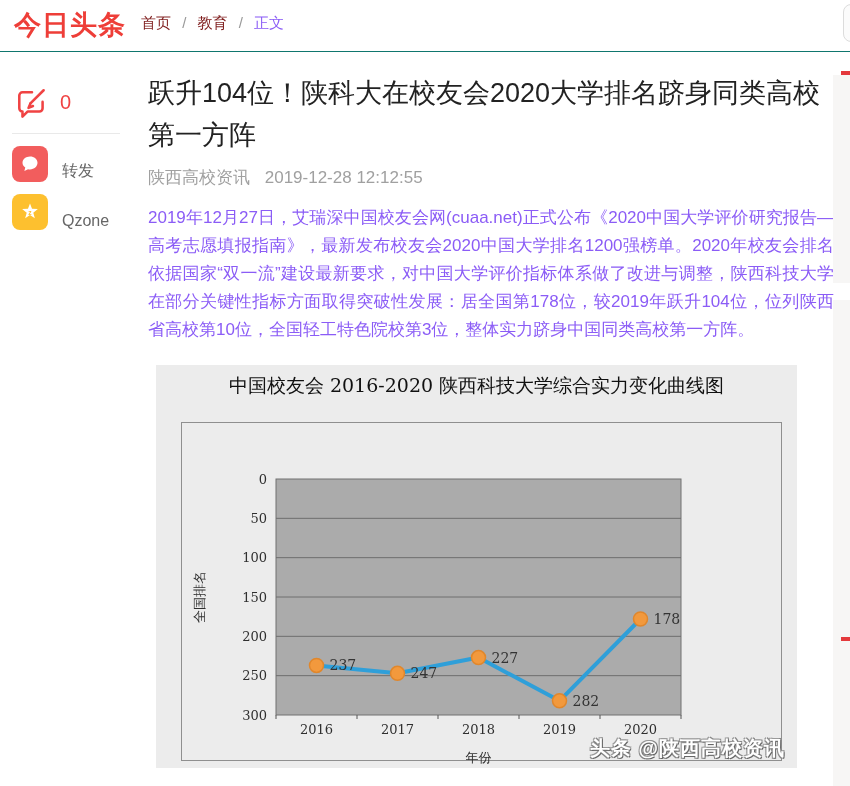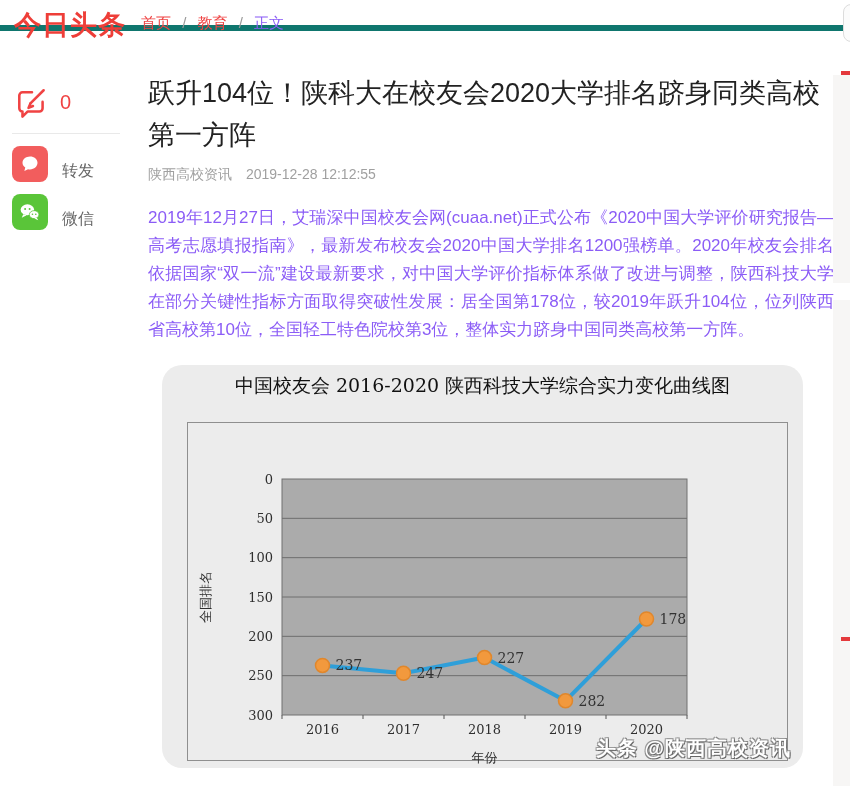--- a/index.html
+++ b/index.html
@@ -1,50 +1,50 @@
 <!DOCTYPE html>
 <html><head>
 <meta charset="utf-8">
 <style>
   * { margin:0; padding:0; box-sizing:border-box; }
   html,body { width:850px; height:786px; background:#fff; font-family:"Liberation Sans",sans-serif; }
   .page { position:relative; width:850px; height:786px; background:#fff; overflow:hidden; }
 
   
-  .header { position:absolute; left:0; top:0; width:850px; height:31px; background:#fff; border-bottom:6px solid #0f766e; }
+  .header { position:absolute; left:0; top:0; width:850px; height:52px; background:#fff; border-bottom:1px solid #0f766e; }
   .logo { position:absolute; left:14px; top:7px; font-size:27px; font-weight:bold; color:#ee3e38; letter-spacing:1px; }
   .breadcrumb { position:absolute; left:141px; top:14px; font-size:15px; color:#444; }
   .breadcrumb .sep { color:#999; margin:0 7px; }
   .breadcrumb .current { color:#8b5cf6; }
-  .crumb-link { color:#ef4444; cursor:pointer; }
+  .crumb-link { color:#7f1d1d; cursor:pointer; }
   .search-cutoff { position:absolute; left:843px; top:4px; width:40px; height:38px; border:1px solid #dcdcdc; border-radius:8px; background:#fbfbfb; }
 
   
   .rail { position:absolute; left:0; top:46px; width:135px; }
   .comment-box { position:absolute; left:14px; top:40px; display:flex; align-items:center; }
   .comment-count { color:#f04343; font-size:20px; margin-left:10px; position:relative; top:-4px; }
   .rail-divider { position:absolute; left:12px; top:87px; width:108px; height:1px; background:#e9e9e9; }
   .share-list { position:absolute; left:12px; top:100px; }
   .share-item { display:flex; align-items:flex-end; height:36px; margin-bottom:12px; cursor:pointer; }
   .share-ico { width:36px; height:36px; border-radius:8px; display:flex; align-items:center; justify-content:center; flex:0 0 36px; }
   .ic-forward { background:#f25d5d; }
   .ic-weibo   { background:linear-gradient(135deg,#fd9348,#f4573f); }
   .ic-qzone   { background:#fdc02f; }
   .ic-wechat  { background:#5ac539; }
   .share-label { margin-left:14px; font-size:16px; color:#666; }
 
   
   .article { position:absolute; left:148px; top:46px; width:690px; }
   .title { position:absolute; left:0; top:26px; width:692px; font-size:27px; line-height:42px; font-weight:normal; color:#222; }
-  .meta { position:absolute; left:0; top:120px; font-size:14px; color:#a0a0a0; }
+  .meta { position:absolute; left:0; top:120px; font-size:17px; color:#a0a0a0; }
   .meta .author { margin-right:10px; }
   .body-text { position:absolute; left:0; top:158px; width:686px; font-size:17px; line-height:28px; color:#8b5cf6; text-align:justify; }
 
   
-  .figure { position:absolute; left:162px; top:365px; width:641px; height:403px; background:#ececec;border-radius:20px; }
+  .figure { position:absolute; left:156px; top:365px; width:641px; height:403px; background:#ececec; }
   .fig-title { position:absolute; left:0; top:8px; width:100%; text-align:center; font-family:"DejaVu Serif",serif; font-size:19px; color:#111; }
   .fig-frame { position:absolute; left:25px; top:57px; width:601px; height:339px; border:1px solid #8f8f8f; }
   .fig-svg { position:absolute; left:0; top:0; }
   .tick { font-family:"DejaVu Serif",serif; font-size:13px; fill:#2f2f2f; }
   .dlabel { font-family:"DejaVu Serif",serif; font-size:14px; fill:#333; }
   .watermark { position:absolute; right:12px; bottom:6px; font-size:20px; font-weight:bold; color:#fff;
                text-shadow:1px 1px 0 #666,-1px -1px 0 #9a9a9a,1px -1px 0 #888,-1px 1px 0 #888; letter-spacing:1px; }
 
   
   .right-strip-a { position:absolute; left:833px; top:75px; width:17px; height:208px; background:#f7f6f5; }
@@ -84,33 +84,27 @@
     <div class="share-list">
       <div class="share-item">
         <span class="share-ico ic-forward">
           <svg width="24" height="24" viewBox="0 0 32 32">
             <path fill="#fff" d="M16 6c-5.6 0-10 3.7-10 8.4 0 2.6 1.4 4.9 3.7 6.4l-1.2 4.4 4.9-2.3c.8.2 1.7.3 2.6.3 5.6 0 10-3.8 10-8.8S21.6 6 16 6z"></path>
           </svg>
         </span>
         <span class="share-label">转发</span>
       </div>
       <div class="share-item">
-        <span class="share-ico ic-wechat">
+        <span class="share-ico ic-qzone">
           <svg width="24" height="24" viewBox="0 0 32 32">
-            <ellipse cx="12.5" cy="13" rx="9" ry="7.3" fill="#fff"></ellipse>
-            <polygon points="7,19 5,23.5 11.5,20.3" fill="#fff"></polygon>
-            <circle cx="9.5" cy="12" r="1.3" fill="#5ac539"></circle>
-            <circle cx="15.5" cy="12" r="1.3" fill="#5ac539"></circle>
-            <ellipse cx="21.5" cy="19.5" rx="6.4" ry="5.3" fill="#fff" stroke="#5ac539" stroke-width="1"></ellipse>
-            <polygon points="25,23.5 27,27 21.8,24.6" fill="#fff"></polygon>
-            <circle cx="19.3" cy="19" r="1.1" fill="#5ac539"></circle>
-            <circle cx="23.7" cy="19" r="1.1" fill="#5ac539"></circle>
+            <polygon fill="#fff" points="16,4.5 18.7,11.78 26.46,12.1 20.37,16.92 22.47,24.4 16,20.1 9.53,24.4 11.63,16.92 5.54,12.1 13.3,11.78"></polygon>
+            <text x="16" y="19.5" font-size="9" font-weight="bold" fill="#fdc02f" text-anchor="middle" font-family="sans-serif">z</text>
           </svg>
         </span>
-        <span class="share-label">微信</span>
+        <span class="share-label">Qzone</span>
       </div>
     </div>
   </div>
 
   <div class="article">
     <h1 class="title">跃升104位！陕科大在校友会2020大学排名跻身同类高校第一方阵</h1>
     <div class="meta">
       <span class="author">陕西高校资讯</span>
       <span class="date">2019-12-28 12:12:55</span>
     </div>

